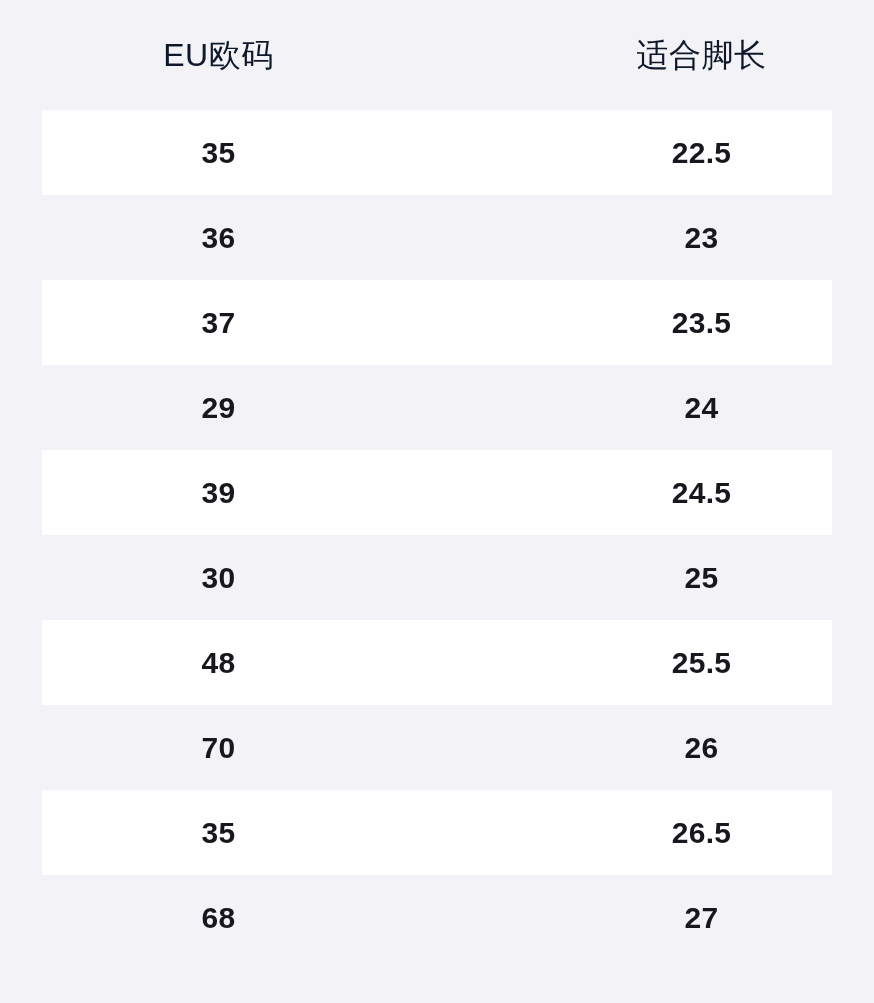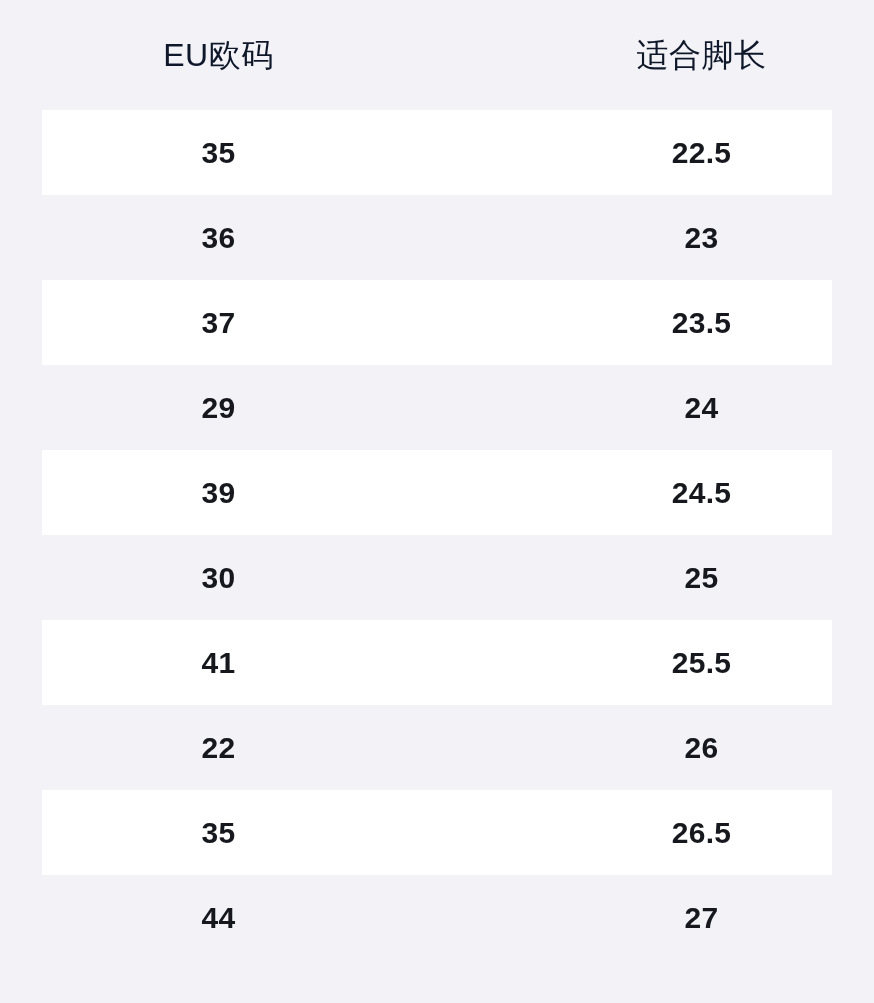--- a/index.html
+++ b/index.html
@@ -115,30 +115,30 @@
       </div>
       <div class="chart-row striped">
         <div class="cell col-eu">39</div>
         <div class="cell col-foot">24.5</div>
       </div>
       <div class="chart-row">
         <div class="cell col-eu">30</div>
         <div class="cell col-foot">25</div>
       </div>
       <div class="chart-row striped">
-        <div class="cell col-eu">41</div>
+        <div class="cell col-eu">48</div>
         <div class="cell col-foot">25.5</div>
       </div>
       <div class="chart-row">
-        <div class="cell col-eu">22</div>
+        <div class="cell col-eu">70</div>
         <div class="cell col-foot">26</div>
       </div>
       <div class="chart-row striped">
         <div class="cell col-eu">35</div>
         <div class="cell col-foot">26.5</div>
       </div>
       <div class="chart-row">
-        <div class="cell col-eu">44</div>
+        <div class="cell col-eu">68</div>
         <div class="cell col-foot">27</div>
       </div>
     </div>
 
 </div>
 
 </body></html>

